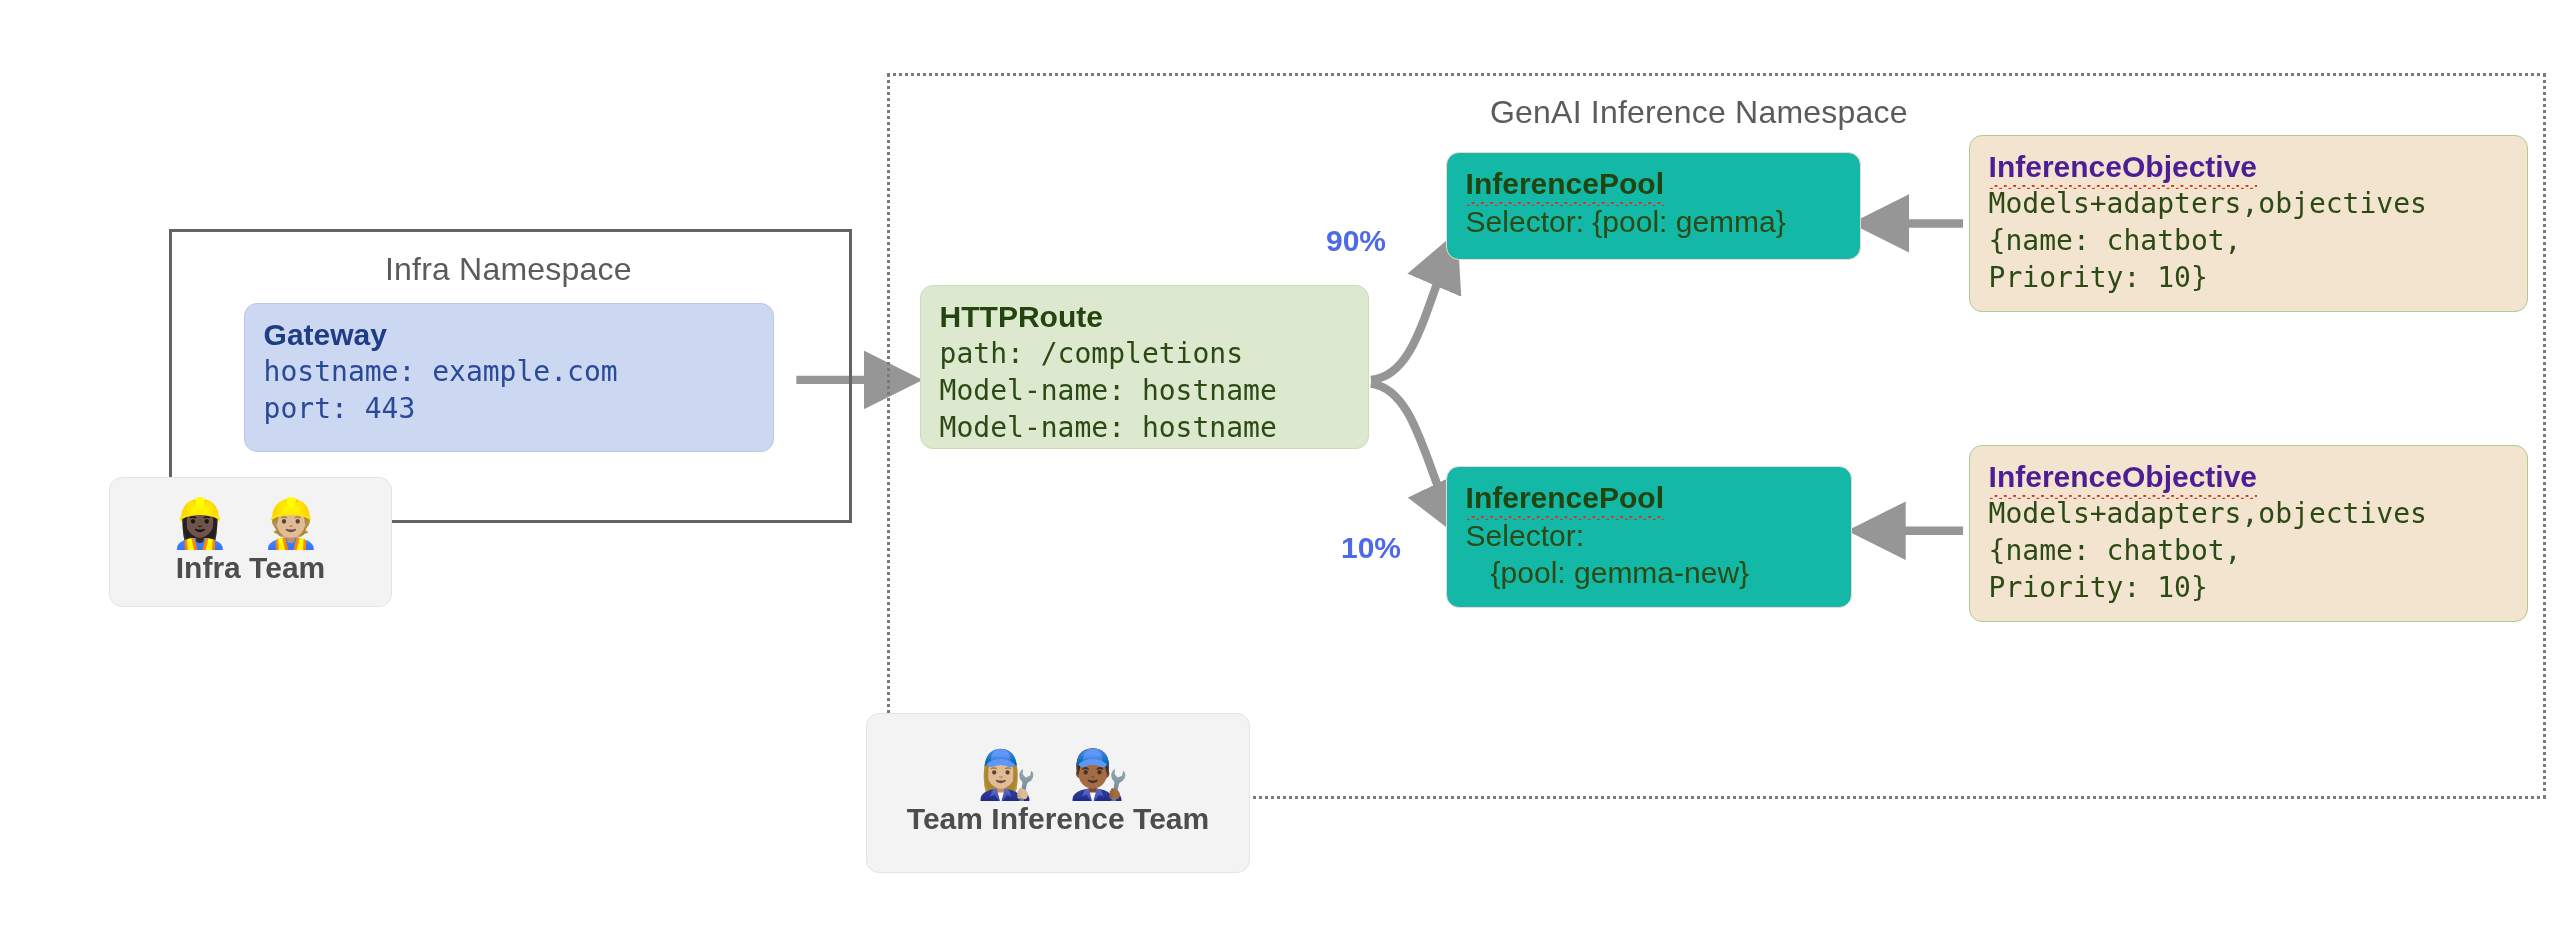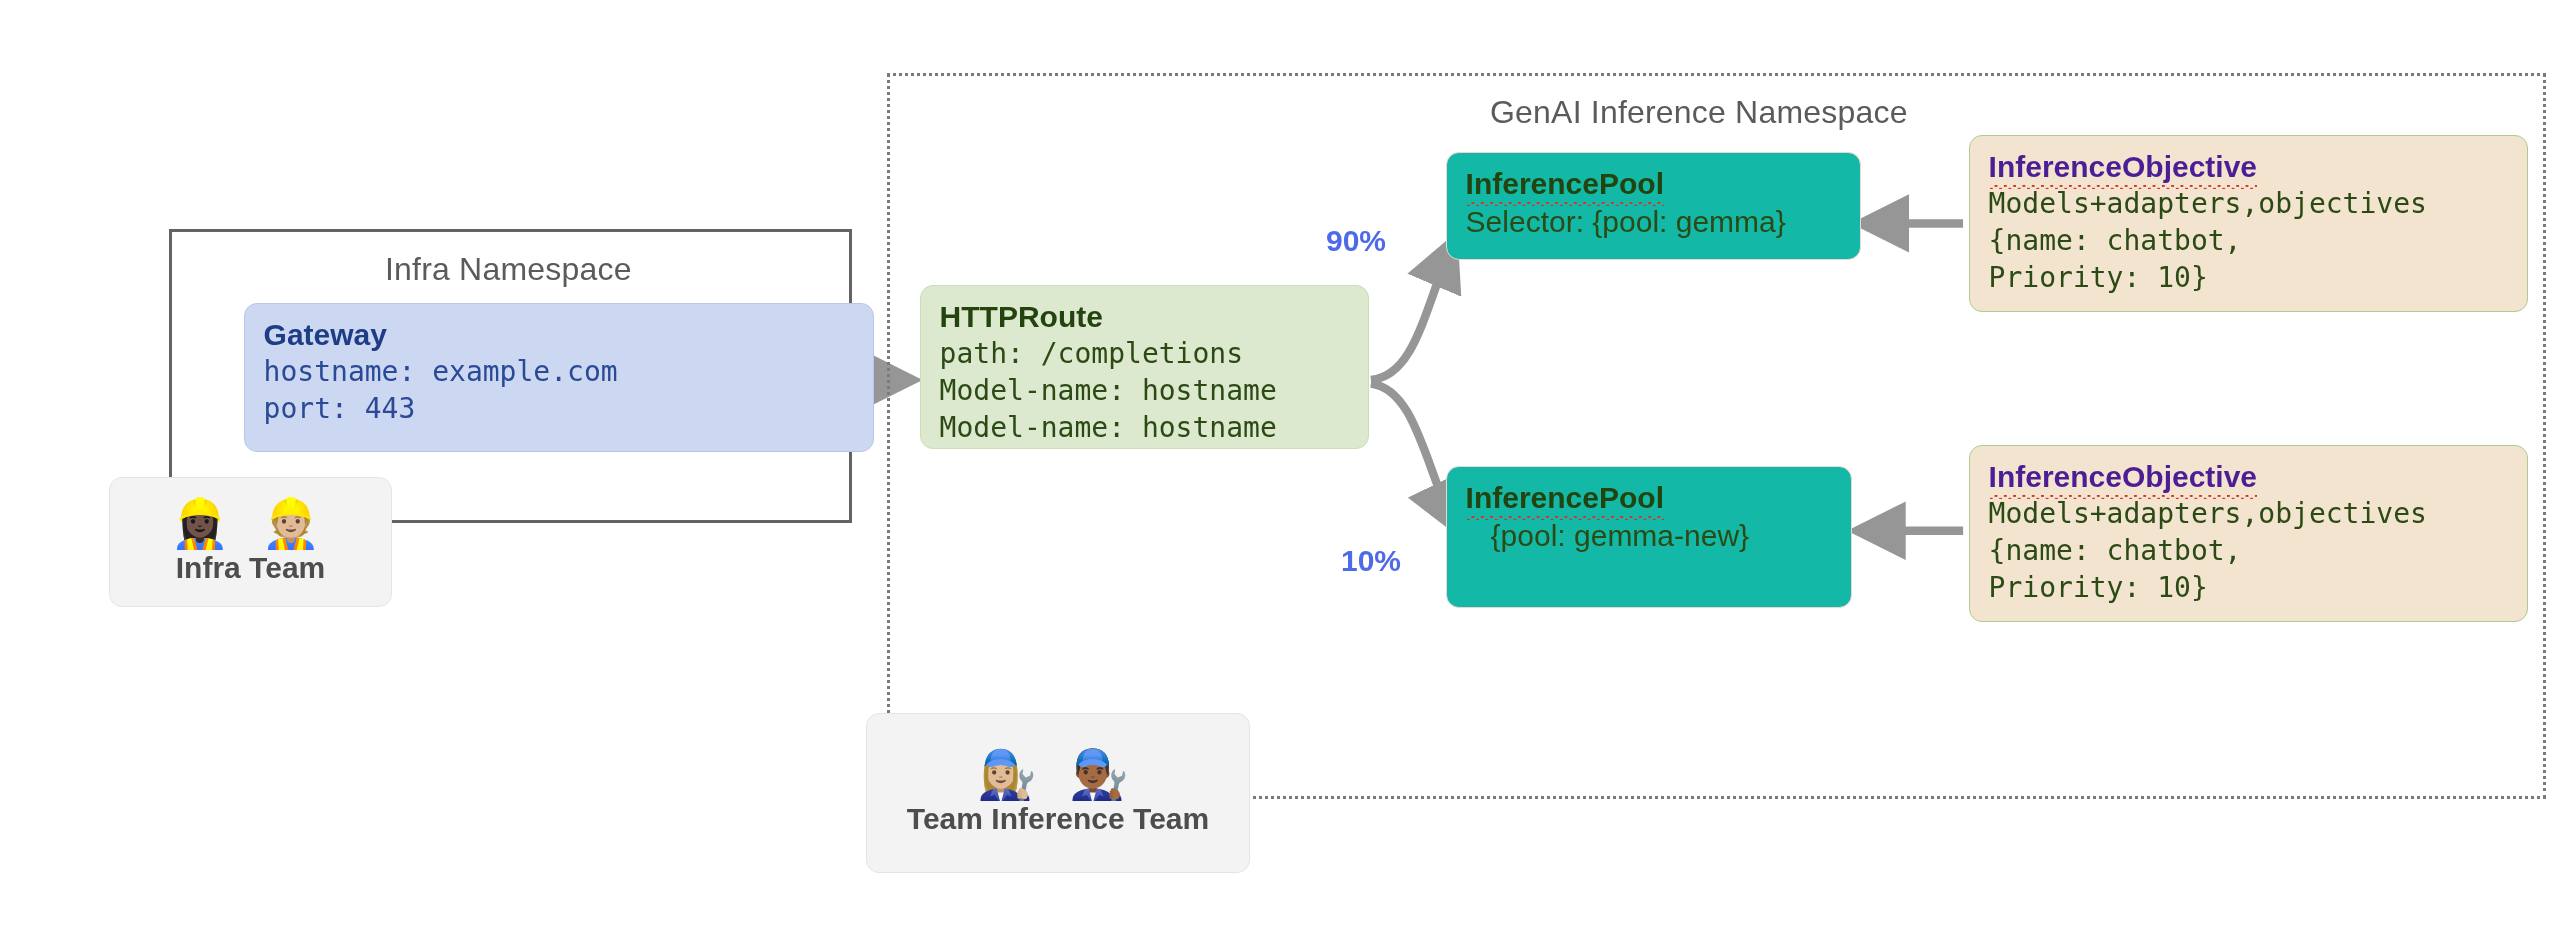--- a/index.html
+++ b/index.html
@@ -176,46 +176,47 @@
     <path d="M1472,412 C1520,418 1530,500 1562,566" fill="none" stroke="#969696" stroke-width="9" marker-end="url(#ah)"></path>
 
     <line x1="2108" y1="240" x2="2000" y2="240" stroke="#969696" stroke-width="9" marker-end="url(#ah)"></line>
 
     <line x1="2108" y1="570" x2="1996" y2="570" stroke="#969696" stroke-width="9" marker-end="url(#ah)"></line>
   </svg>
 
   <div class="ns-solid" style="left:169px; top:229px; width:683px; height:294px;"></div>
   <div class="ns-title" style="left:385px; top:251px;">Infra Namespace</div>
 
-  <div class="card card-gateway" style="left:244px; top:303px; width:630px; height:149px;">
+  <div class="card card-gateway" style="left:244px; top:303px; width:530px; height:149px;">
     <div class="ttl">Gateway</div>
     <div class="ln">hostname: example.com</div>
     <div class="ln">port: 443</div>
   </div>
 
   <div class="ns-dotted" style="left:887px; top:73px; width:1659px; height:726px;"></div>
   <div class="ns-title" style="left:1490px; top:94px;">GenAI Inference Namespace</div>
 
   <div class="card card-route" style="left:920px; top:285px; width:449px; height:164px;">
     <div class="ttl">HTTPRoute</div>
     <div class="ln">path: /completions</div>
     <div class="ln">Model-name: hostname</div>
     <div class="ln">Model-name: hostname</div>
   </div>
 
   <div class="pct" style="left:1326px; top:224px;">90%</div>
-  <div class="pct" style="left:1341px; top:531px;margin-top:13px;">10%</div>
+  <div class="pct" style="left:1341px; top:531px;">10%</div>
 
   <div class="card card-pool" style="left:1446px; top:152px; width:415px; height:108px;">
     <div class="ttl"><span class="spell">InferencePool</span></div>
     <div class="ln sans">Selector: {pool: gemma}</div>
   </div>
 
   <div class="card card-pool" style="left:1446px; top:466px; width:406px; height:142px;">
     <div class="ttl"><span class="spell">InferencePool</span></div>
+    <div class="ln sans">Selector:</div>
     <div class="ln sans">   {pool: gemma-new}</div>
   </div>
 
   <div class="card card-objective" style="left:1969px; top:135px; width:559px; height:177px;">
     <div class="ttl"><span class="spell">InferenceObjective</span></div>
     <div class="ln">Models+adapters,objectives</div>
     <div class="ln">{name: chatbot,</div>
     <div class="ln">Priority: 10}</div>
   </div>
 

